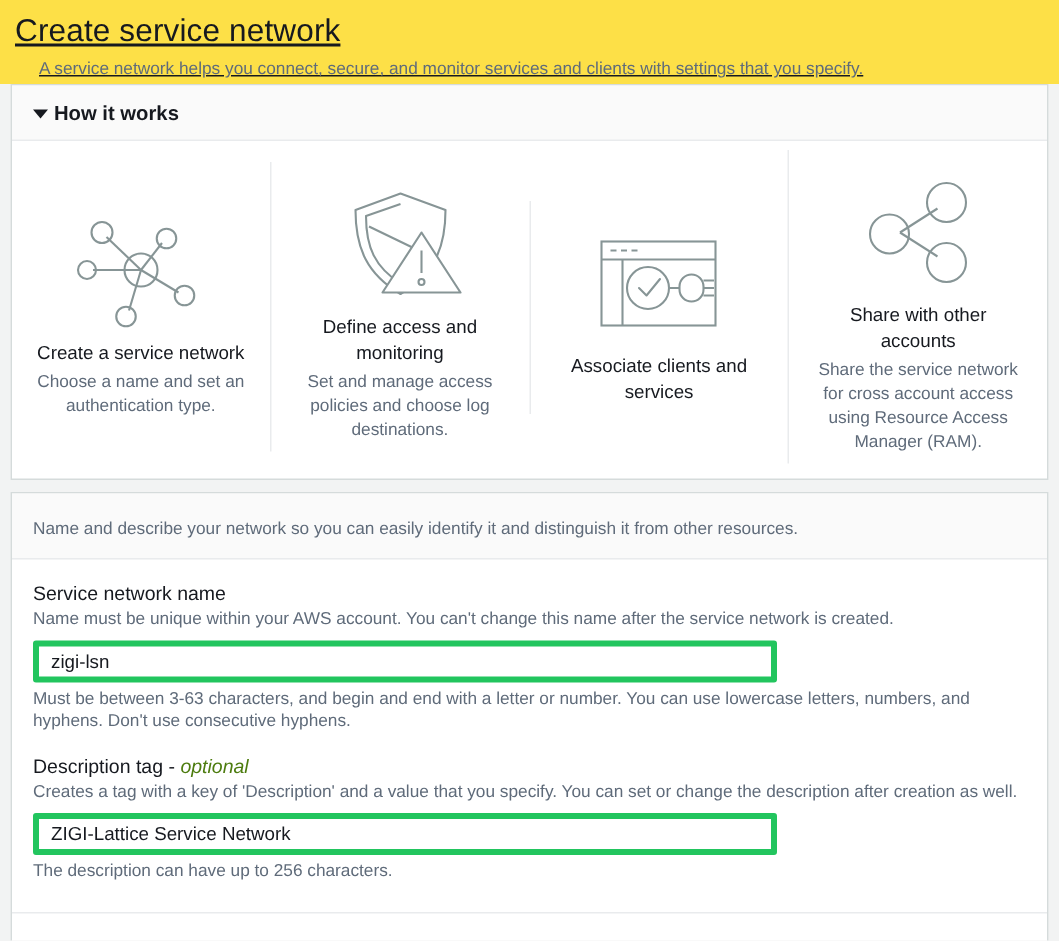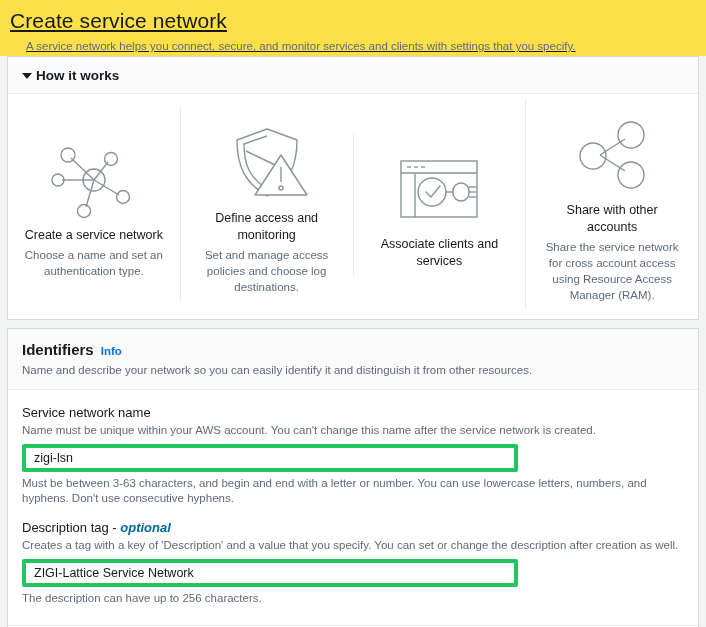--- a/index.html
+++ b/index.html
@@ -134,22 +134,21 @@
   .form-body { padding: 14px 14px 6px 14px; }
   .field { margin-bottom: 13px; }
   .field-label {
     font-size: 13px;
     color: #16191f;
     font-weight: 400;
     line-height: 17px;
   }
   .field-label .opt {
     font-style: italic;
-    color: #0369a1;
-    font-weight: bold;
+    color: #4d7c0f;
   }
   .field-hint {
     font-size: 11.5px;
     color: #5f6b7a;
     line-height: 15px;
     margin-top: 2px;
   }
   .field-constraint {
     font-size: 11.5px;
     color: #5f6b7a;
@@ -274,24 +273,20 @@
       </div>
       <div class="card-title">Share with other accounts</div>
       <div class="card-desc">Share the service network for cross account access using Resource Access Manager (RAM).</div>
     </div>
 
   </div>
 </div>
 
 <div class="panel">
   <div class="section-head">
-    <div class="section-title-row">
-      <span class="section-title">Identifiers</span>
-      <a class="info-link">Info</a>
-    </div>
     <div class="section-desc">Name and describe your network so you can easily identify it and distinguish it from other resources.</div>
   </div>
 
   <div class="form-body">
 
     <div class="field">
       <div class="field-label">Service network name</div>
       <div class="field-hint">Name must be unique within your AWS account. You can't change this name after the service network is created.</div>
       <input class="text-input w-name" type="text" value="zigi-lsn" style="">
       <div class="field-constraint">Must be between 3-63 characters, and begin and end with a letter or number. You can use lowercase letters, numbers, and hyphens. Don't use consecutive hyphens.</div>

